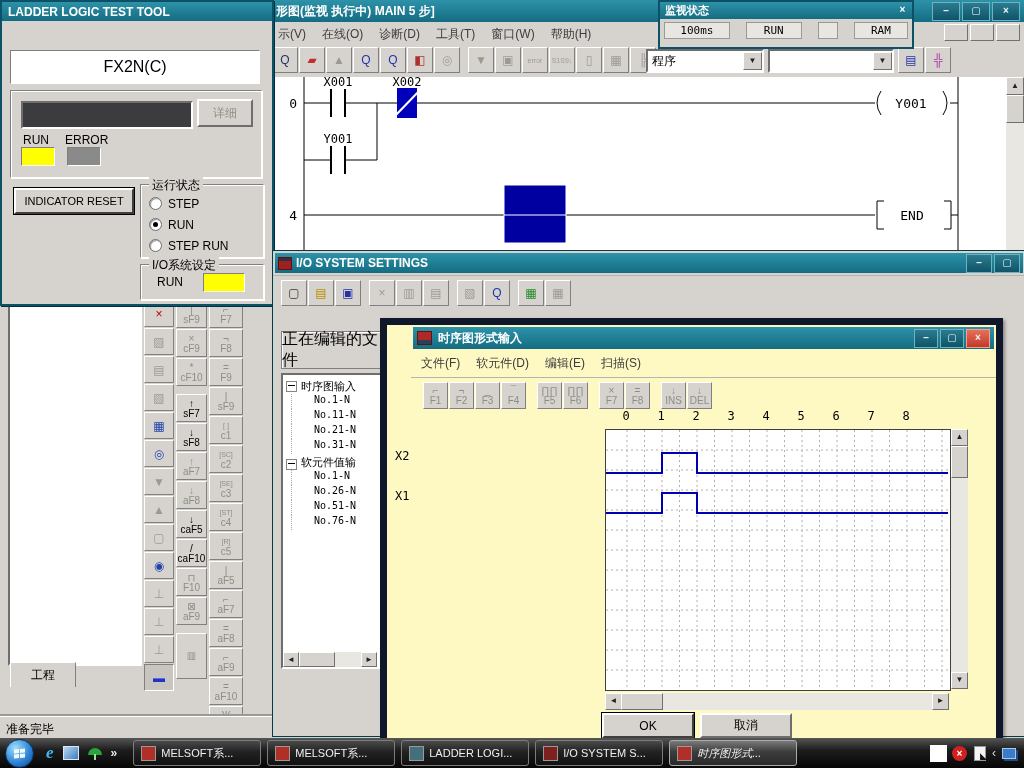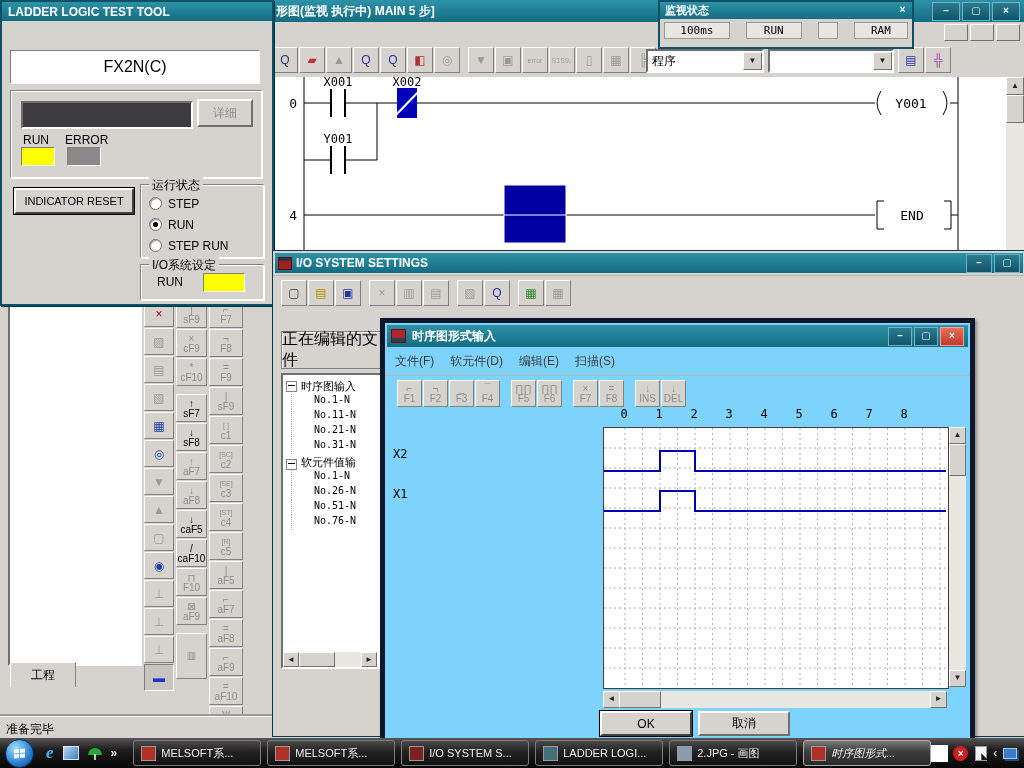--- a/index.html
+++ b/index.html
@@ -65,20 +65,21 @@
   <div class="abs" style="left:0;top:0;width:1024px;height:738px;background:#d6d3ce;">
     <div class="titlebar abs" style="left:0;top:0;width:1024px;height:22px;">
       <span class="abs" style="left:276px;top:3px;">形图(监视 执行中)   MAIN   5 步]</span>
       <span class="abs" style="right:4px;top:2px;display:flex;">
         <span class="capbtn">–</span>
         <span class="capbtn">▢</span>
         <span class="capbtn">×</span>
       </span>
     </div>
     <div class="abs" style="left:0;top:22px;width:1024px;height:22px;background:#d6d3ce;border-bottom:1px solid #b0aea8;">
+      <span id="gx-menus" class="abs" style="left:278px;top:4px;"><span class="menu-item">示(V)</span><span class="menu-item">在线(O)</span><span class="menu-item">诊断(D)</span><span class="menu-item">工具(T)</span><span class="menu-item">窗口(W)</span><span class="menu-item">帮助(H)</span></span>
       <span class="abs" style="right:4px;top:2px;display:flex;gap:2px;">
         <span class="thinraise" style="width:22px;height:15px;"></span>
         <span class="thinraise" style="width:22px;height:15px;"></span>
         <span class="thinraise" style="width:22px;height:15px;"></span>
       </span>
     </div>
     <div class="abs" style="left:0;top:44px;width:1024px;height:33px;background:#d6d3ce;border-bottom:1px solid #8a8a84;">
       <span id="gx-toolbar-icons" class="abs" style="left:272px;top:3px;display:flex;align-items:center;">
           <span class="tbtn" style="color: rgb(34, 51, 102);">Q</span>
           <span class="tbtn" style="color: rgb(192, 48, 48);">▰</span>
@@ -425,21 +426,21 @@
           <div style="height: 15px; padding-left: 22px; font-size: 10px; border-left: 1px dotted rgb(170, 170, 170); margin-left: 5px; white-space: nowrap; overflow: hidden; font-family: &quot;DejaVu Sans Mono&quot;, &quot;Liberation Mono&quot;, monospace;">No.76-N</div>
         </div>
       <div class="scroll" style="position:absolute;left:0;bottom:0;width:94px;height:15px;display:flex;">
         <span class="sbtn" style="width:14px;height:13px;line-height:13px;">◄</span>
         <span class="thinraise" style="width:34px;height:13px;"></span>
         <span class="sbtn" style="width:14px;height:13px;line-height:13px;margin-left:auto;">►</span>
       </div>
     </div>
   </div>
 
-  <div class="abs" style="left:380px;top:318px;width:585px;height:417px;background:#7dd3fc;border:5px solid #0f172a;box-shadow:2px 2px 3px rgba(0,0,0,.35);z-index:50;">
+  <div class="abs" style="left:380px;top:318px;width:585px;height:417px;background:#fef9c3;border:7px solid #0f172a;box-shadow:2px 2px 3px rgba(0,0,0,.35);z-index:50;padding-left:24px;">
     <div class="titlebar" style="height:22px;padding:0 4px;margin:2px;">
       <span style="width:13px;height:12px;background:#b02828;border:1px solid #5c1414;box-shadow:inset 0 -4px 0 #284058;"></span>
       <span style="margin-left:6px;flex:1;">时序图形式输入</span>
       <span id="tm-capbtns" style="display:flex;">
           <span class="capbtn" style="width: 22px;">–</span>
           <span class="capbtn" style="width: 22px;">▢</span>
           <span class="capbtn red" style="width: 22px;">×</span>
         </span>
     </div>
     <div id="tm-menus" style="height:22px;padding:4px 0 0 10px;border-bottom:1px solid #b6b4ae;"><span class="menu-item">文件(F)</span><span class="menu-item">软元件(D)</span><span class="menu-item">编辑(E)</span><span class="menu-item">扫描(S)</span></div>
@@ -578,30 +579,26 @@
     <div id="tasks" style="display:flex;gap:6px;margin-left:16px;flex:none;">
         <div class="taskbtn" style="width: 112px;">
           <span class="ticon" style="background: rgb(176, 48, 40);"></span>
           <span style="overflow: hidden; text-overflow: clip;">MELSOFT系...</span>
         </div>
         <div class="taskbtn" style="width: 112px;">
           <span class="ticon" style="background: rgb(176, 48, 40);"></span>
           <span style="overflow: hidden; text-overflow: clip;">MELSOFT系...</span>
         </div>
         <div class="taskbtn" style="width: 112px;">
-          <span class="ticon" style="background: rgb(124, 32, 32);"></span>
-          <span style="overflow: hidden; text-overflow: clip;">I/O SYSTEM S...</span>
-        </div>
-        <div class="taskbtn" style="width: 112px;">
           <span class="ticon" style="background: rgb(68, 112, 124);"></span>
           <span style="overflow: hidden; text-overflow: clip;">LADDER LOGI...</span>
         </div>
         <div class="taskbtn" style="width: 112px;">
-          <span class="ticon" style="background: rgb(140, 156, 176);"></span>
-          <span style="overflow: hidden; text-overflow: clip;">2.JPG - 画图</span>
+          <span class="ticon" style="background: rgb(124, 32, 32);"></span>
+          <span style="overflow: hidden; text-overflow: clip;">I/O SYSTEM S...</span>
         </div>
         <div class="taskbtn active" style="width: 112px;">
           <span class="ticon" style="background: rgb(176, 48, 40);"></span>
           <span style="overflow: hidden; text-overflow: clip; font-style: italic;">时序图形式...</span>
         </div>
       </div>
     <div style="margin-left:auto;display:flex;align-items:center;gap:5px;padding-right:8px;flex:none;">
       <span class="trayicon" style="display:grid;grid-template-columns:6px 6px;grid-template-rows:6px 6px;gap:1px;background:#fff;padding:1px;">
         <span style="background:#e8c020;"></span>
           <span style="background:#c03030;"></span>

